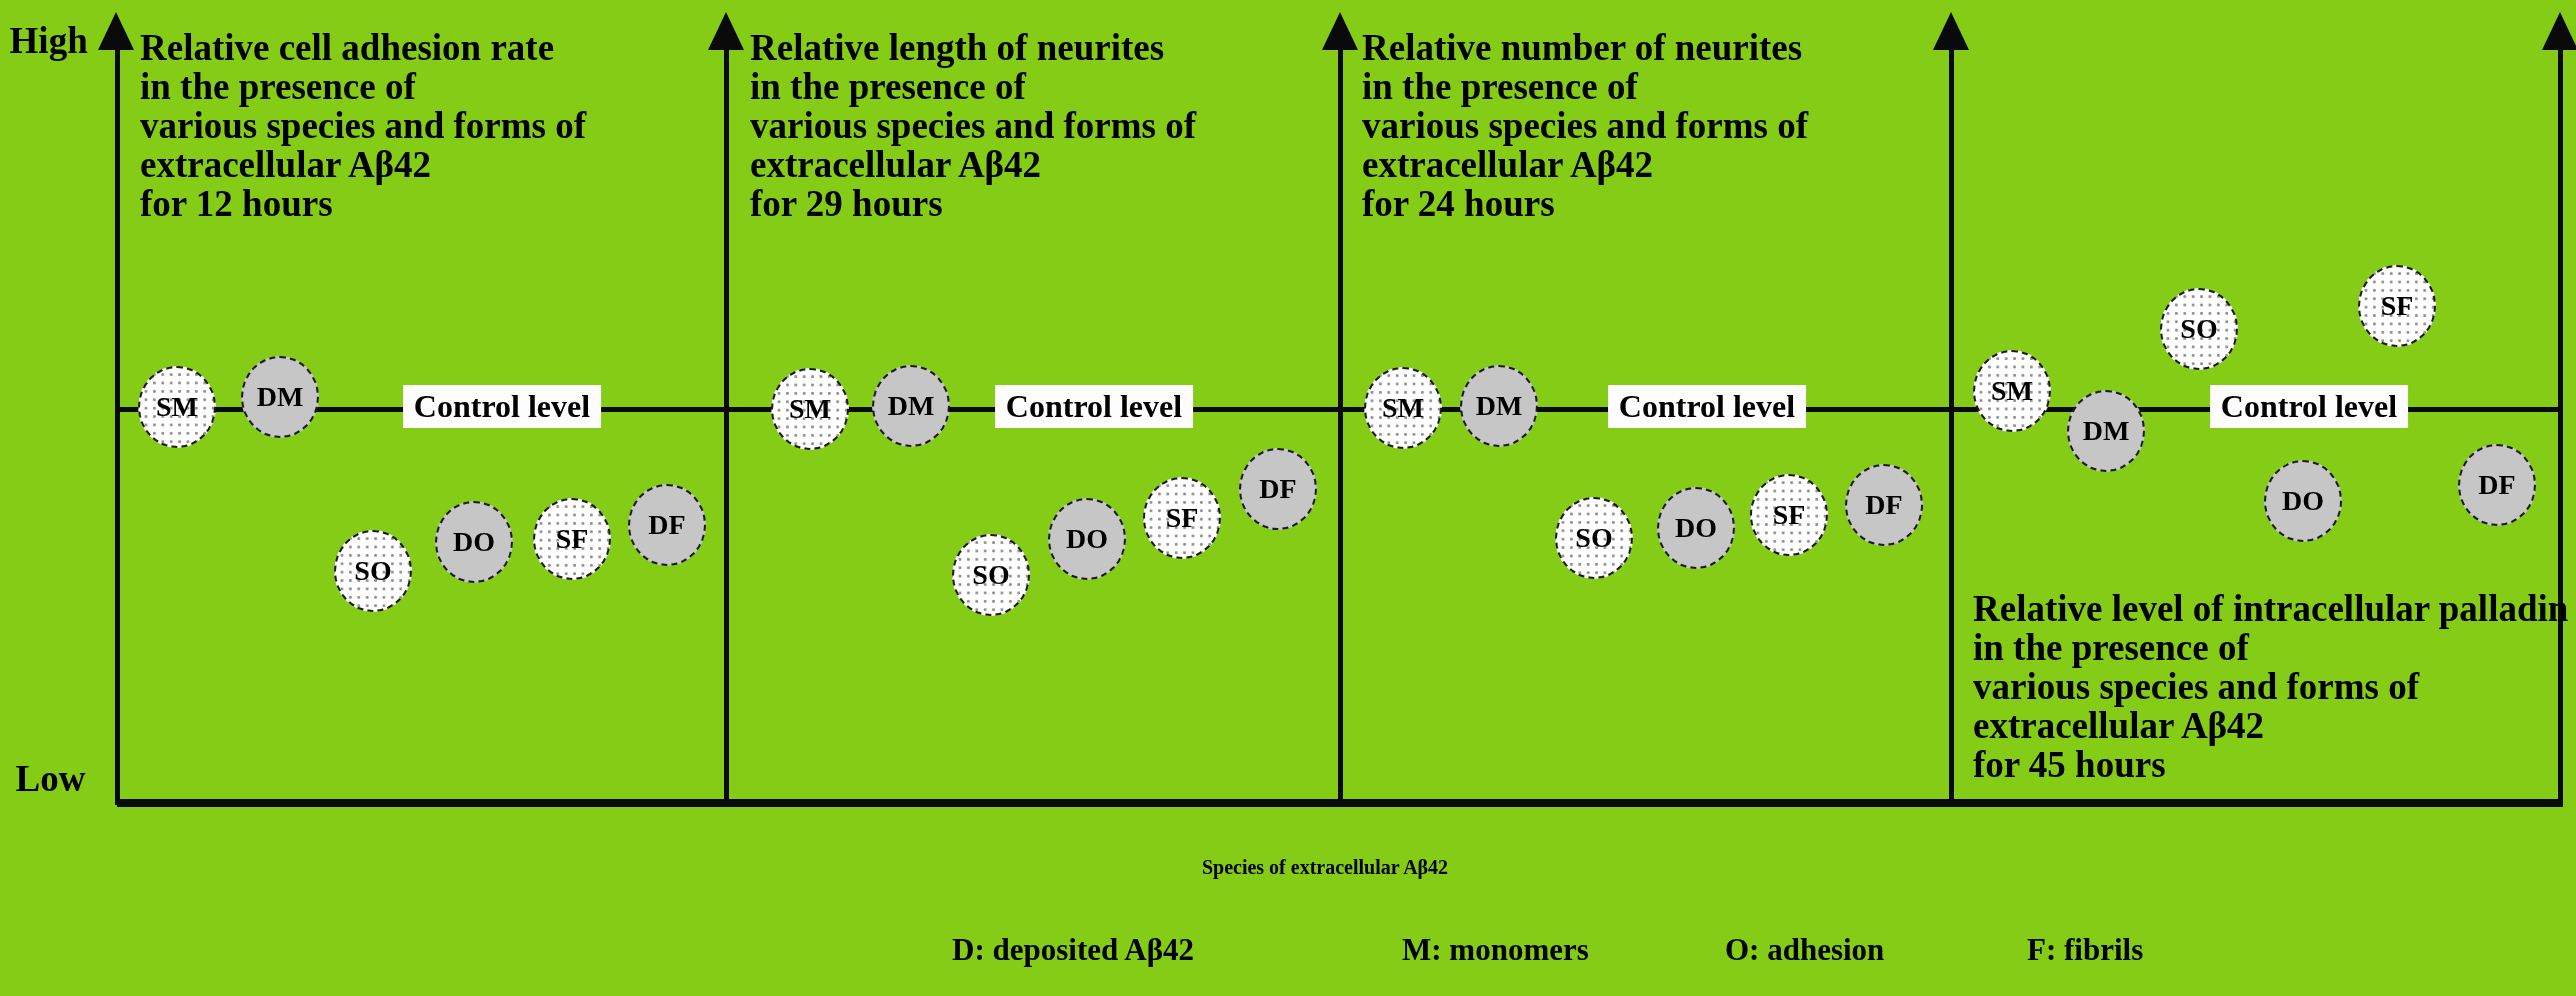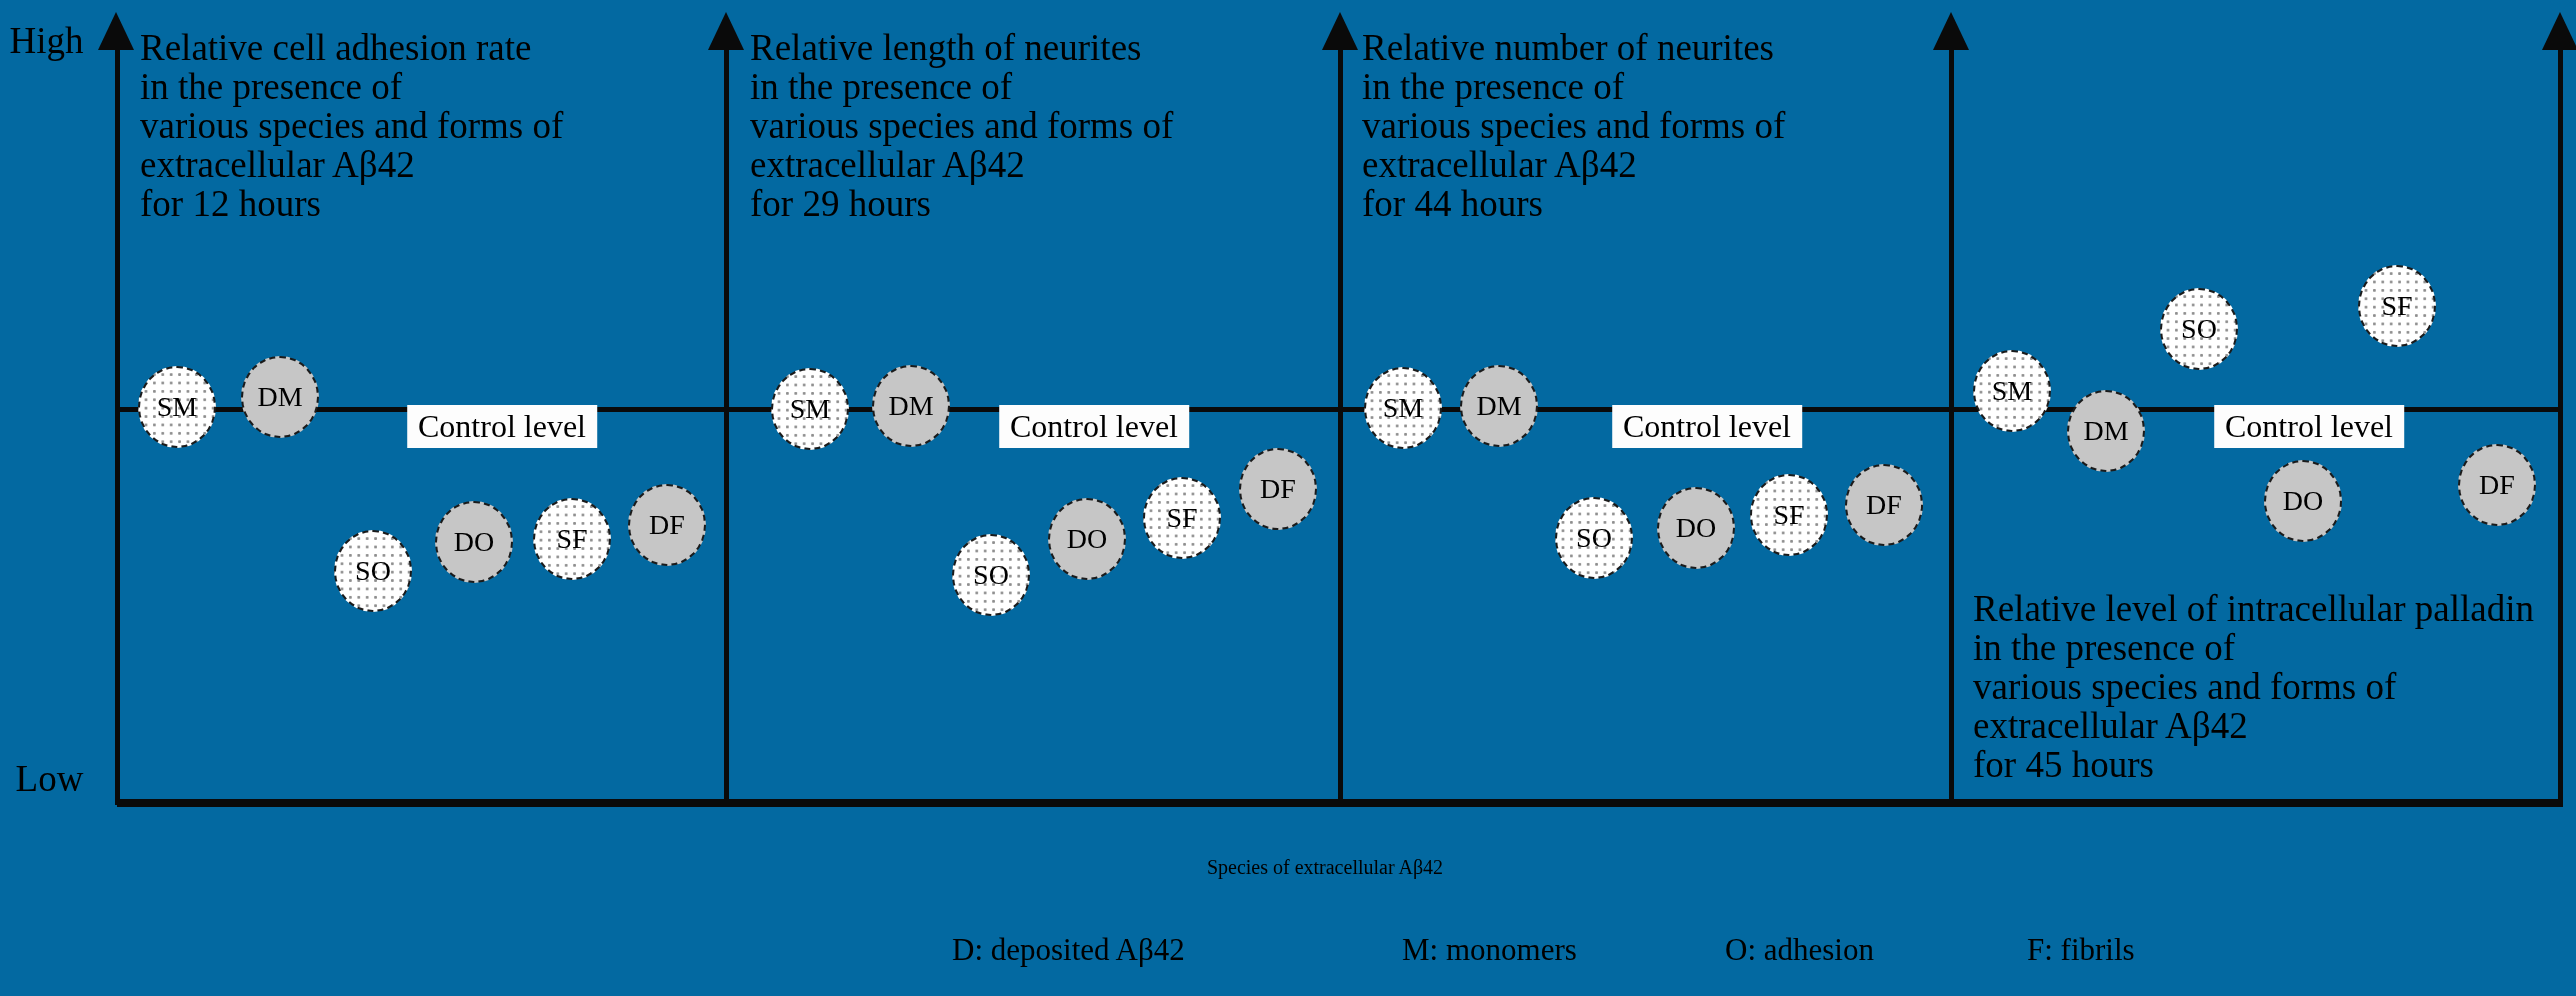--- a/index.html
+++ b/index.html
@@ -1,41 +1,41 @@
 <!DOCTYPE html>
 <html style="font-size:9.6px"><head>
 <meta charset="utf-8">
 <style>
   html,body{margin:0;padding:0;background:#ffffff;}
   .fig{
     position:relative;
     width:2576px;height:997px;
-    background:#0369a1;
+    background:#84cc16;
     font-family:"Liberation Serif", serif;
-    font-weight:normal;
+    font-weight:bold;
     color:#000;
     overflow:hidden;
   }
   
   .hline{position:absolute;background:#0a0a0a;z-index:1;}
   .control-line{left:117px;top:407px;width:2446px;height:5.4px;}
   .baseline{left:117px;top:799px;width:2446px;height:7.8px;}
   .vline{position:absolute;top:35px;height:770px;width:5.4px;background:#0a0a0a;z-index:1;}
   .arrowhead{
     position:absolute;top:12px;width:0;height:0;z-index:1;
     border-left:18.6px solid transparent;
     border-right:18.6px solid transparent;
     border-bottom:38px solid #0a0a0a;
   }
   
   .axis-end-label{position:absolute;font-size:37px;line-height:1;z-index:2;}
   .panel-title{position:absolute;font-size:37px;line-height:39px;white-space:pre-line;z-index:2;}
   .control-label{
     position:absolute;top:385px;transform:translateX(-50%);
-    font-size:32px;line-height:43px;background:#fdfdfd;padding:0 10.8px;z-index:2;white-space:nowrap;margin-top:20px;
+    font-size:32px;line-height:43px;background:#fdfdfd;padding:0 10.8px;z-index:2;white-space:nowrap;
   }
   .xaxis-title{position:absolute;top:856px;left:1325px;transform:translateX(-50%);font-size:20px;z-index:2;white-space:nowrap;}
   .legend-item{position:absolute;top:932px;font-size:31px;z-index:2;white-space:nowrap;}
   
   .circle{
     position:absolute;width:78px;height:82px;box-sizing:border-box;
     border:2.4px dashed #1b1b1b;border-radius:50%;
     display:flex;align-items:center;justify-content:center;
     font-size:28px;z-index:3;
   }
@@ -76,21 +76,21 @@
 for 12 hours</div>
   <div class="panel-title" style="left:750px;top:27.6px">Relative length of neurites
 in the presence of
 various species and forms of
 extracellular Aβ42
 for 29 hours</div>
   <div class="panel-title" style="left:1362px;top:27.6px">Relative number of neurites
 in the presence of
 various species and forms of
 extracellular Aβ42
-for 44 hours</div>
+for 24 hours</div>
   <div class="panel-title" style="left:1973px;top:589px">Relative level of intracellular palladin
 in the presence of
 various species and forms of
 extracellular Aβ42
 for 45 hours</div>
 
   <div class="control-label" style="left:502px">Control level</div>
   <div class="control-label" style="left:1094px">Control level</div>
   <div class="control-label" style="left:1707px">Control level</div>
   <div class="control-label" style="left:2309px">Control level</div>

